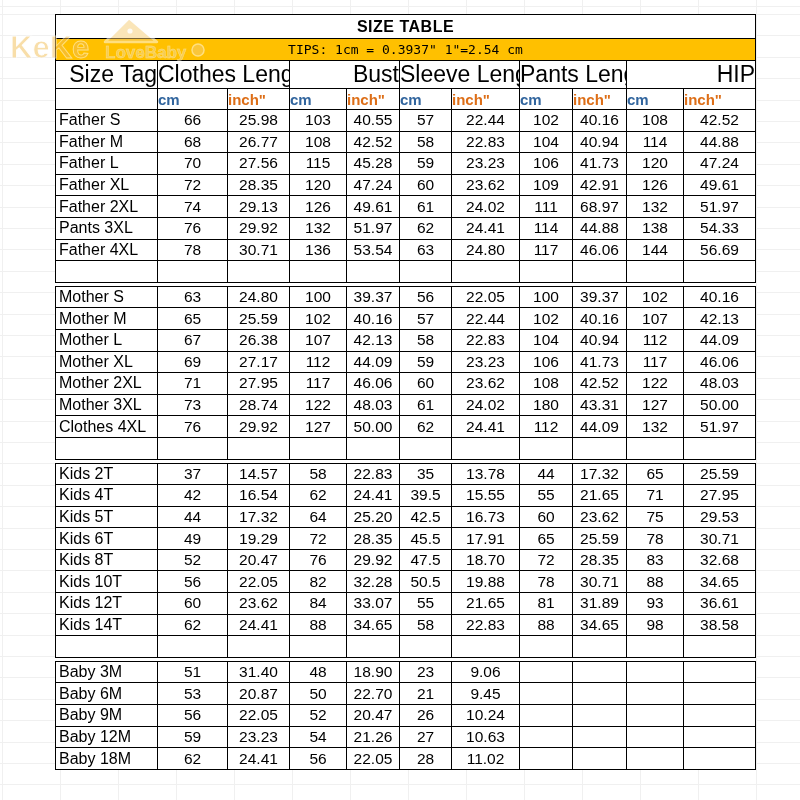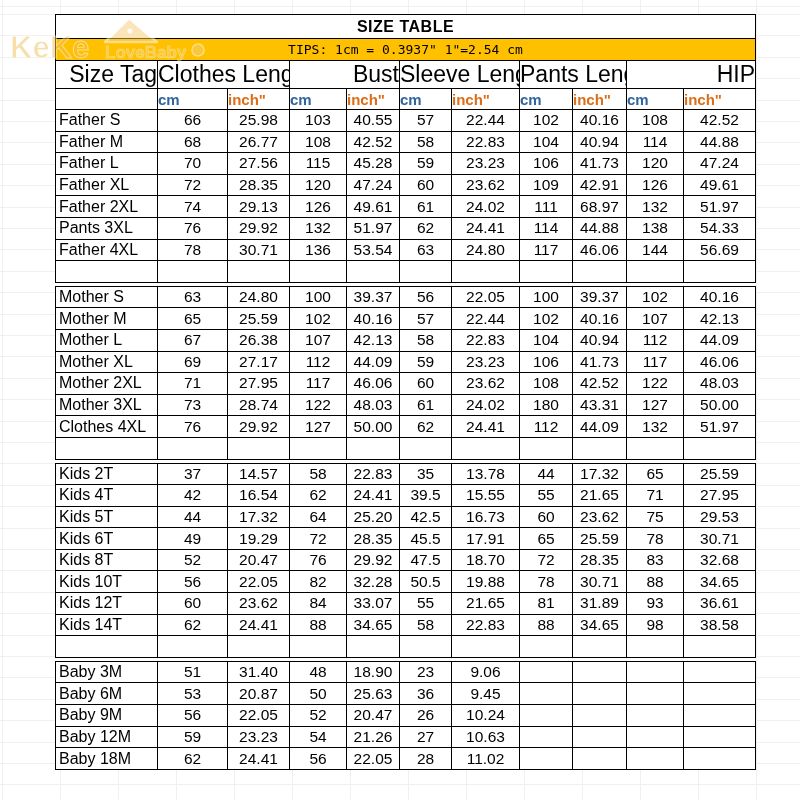--- a/index.html
+++ b/index.html
@@ -451,22 +451,22 @@
         <td class="cm"></td>
         <td class="inch"></td>
         <td class="cm"></td>
         <td class="inch"></td>
       </tr>
       <tr class="data">
         <td class="tag">Baby 6M</td>
         <td class="cm">53</td>
         <td class="inch">20.87</td>
         <td class="cm">50</td>
-        <td class="inch">25.63</td>
-        <td class="cm">36</td>
+        <td class="inch">22.70</td>
+        <td class="cm">21</td>
         <td class="inch">9.45</td>
         <td class="cm"></td>
         <td class="inch"></td>
         <td class="cm"></td>
         <td class="inch"></td>
       </tr>
       <tr class="data">
         <td class="tag">Baby 9M</td>
         <td class="cm">56</td>
         <td class="inch">22.05</td>

